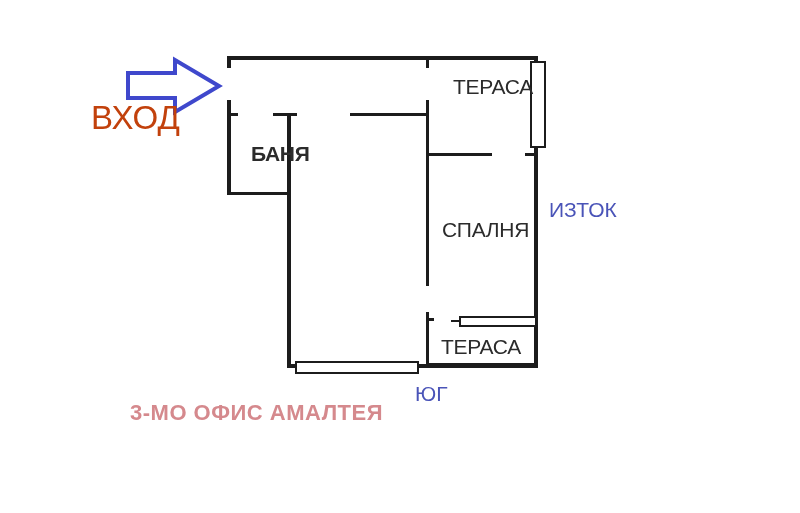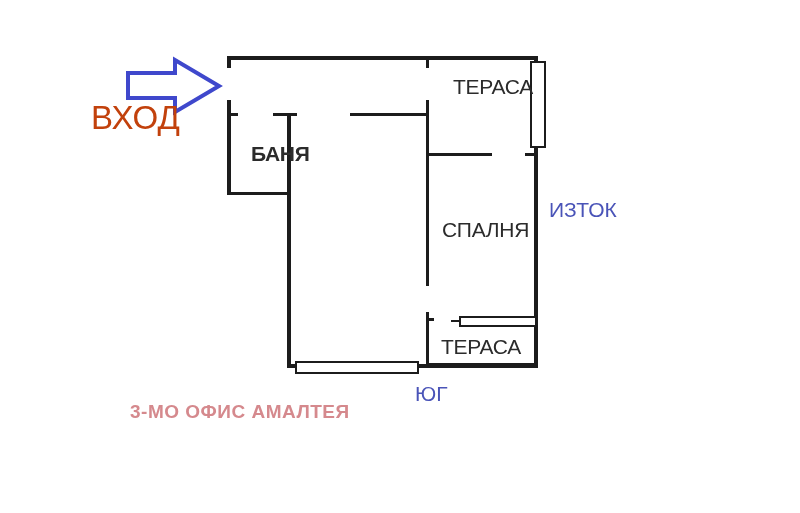--- a/index.html
+++ b/index.html
@@ -13,21 +13,21 @@
     position:absolute;color:#2b2b2b;font-size:21px;line-height:1;
     letter-spacing:-0.3px;white-space:nowrap;
   }
   .compass-label{
     position:absolute;color:#4a54b8;font-size:21px;line-height:1;white-space:nowrap;
   }
   .entrance-label{
     position:absolute;color:#c2410c;font-size:33px;line-height:1;white-space:nowrap;
   }
   .watermark{
-    position:absolute;color:#d5898d;font-size:19px;font-weight:bold;line-height:1;
+    position:absolute;color:#d5898d;font-size:22px;font-weight:bold;line-height:1;
     letter-spacing:0.5px;white-space:nowrap;
   }
   .arrow-svg{position:absolute;left:124px;top:56px;}
 </style>
 </head>
 <body>
 
 <div id="canvas">
 
   <div class="wall" style="left:227px;top:56px;width:311px;height:4px;"></div>

